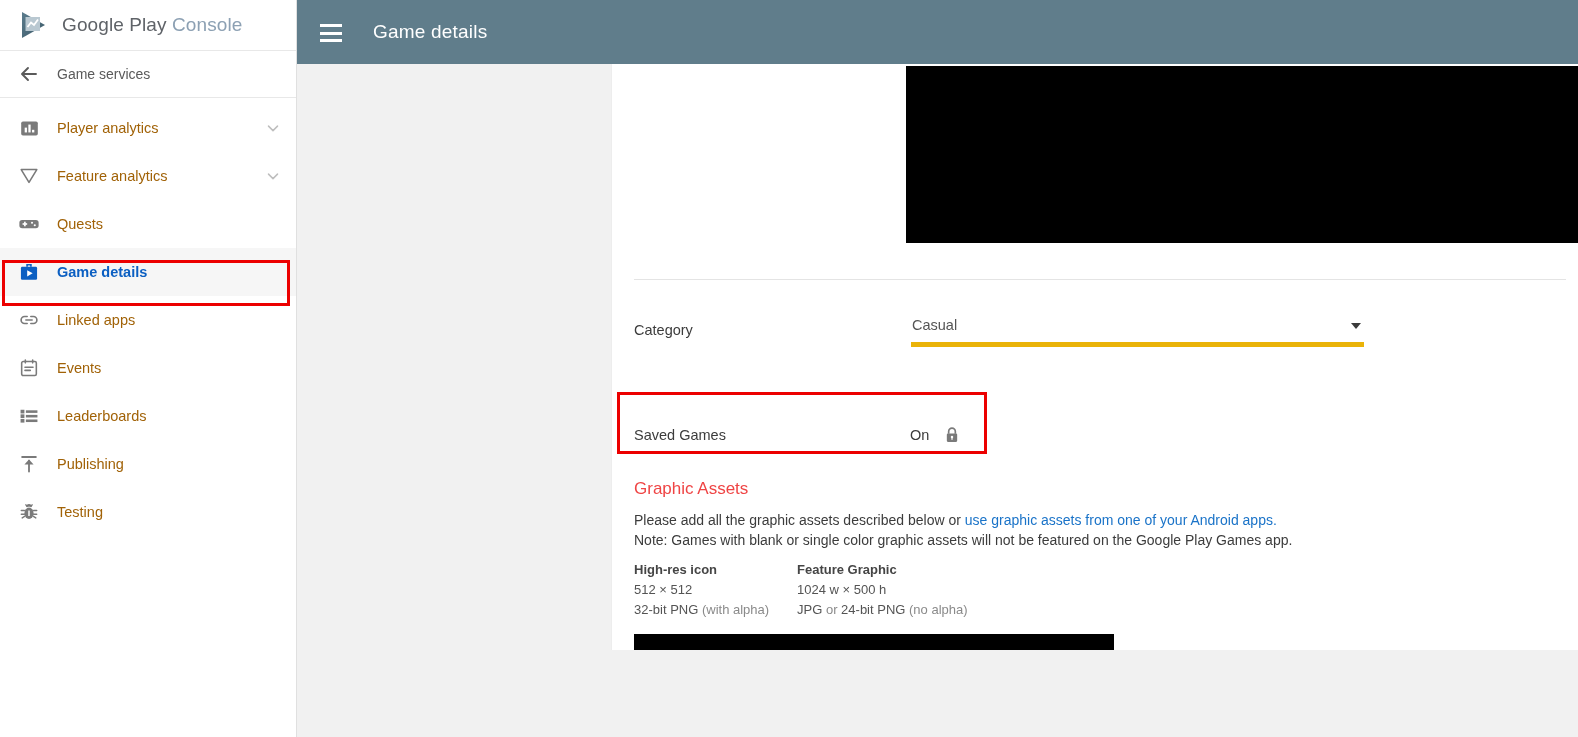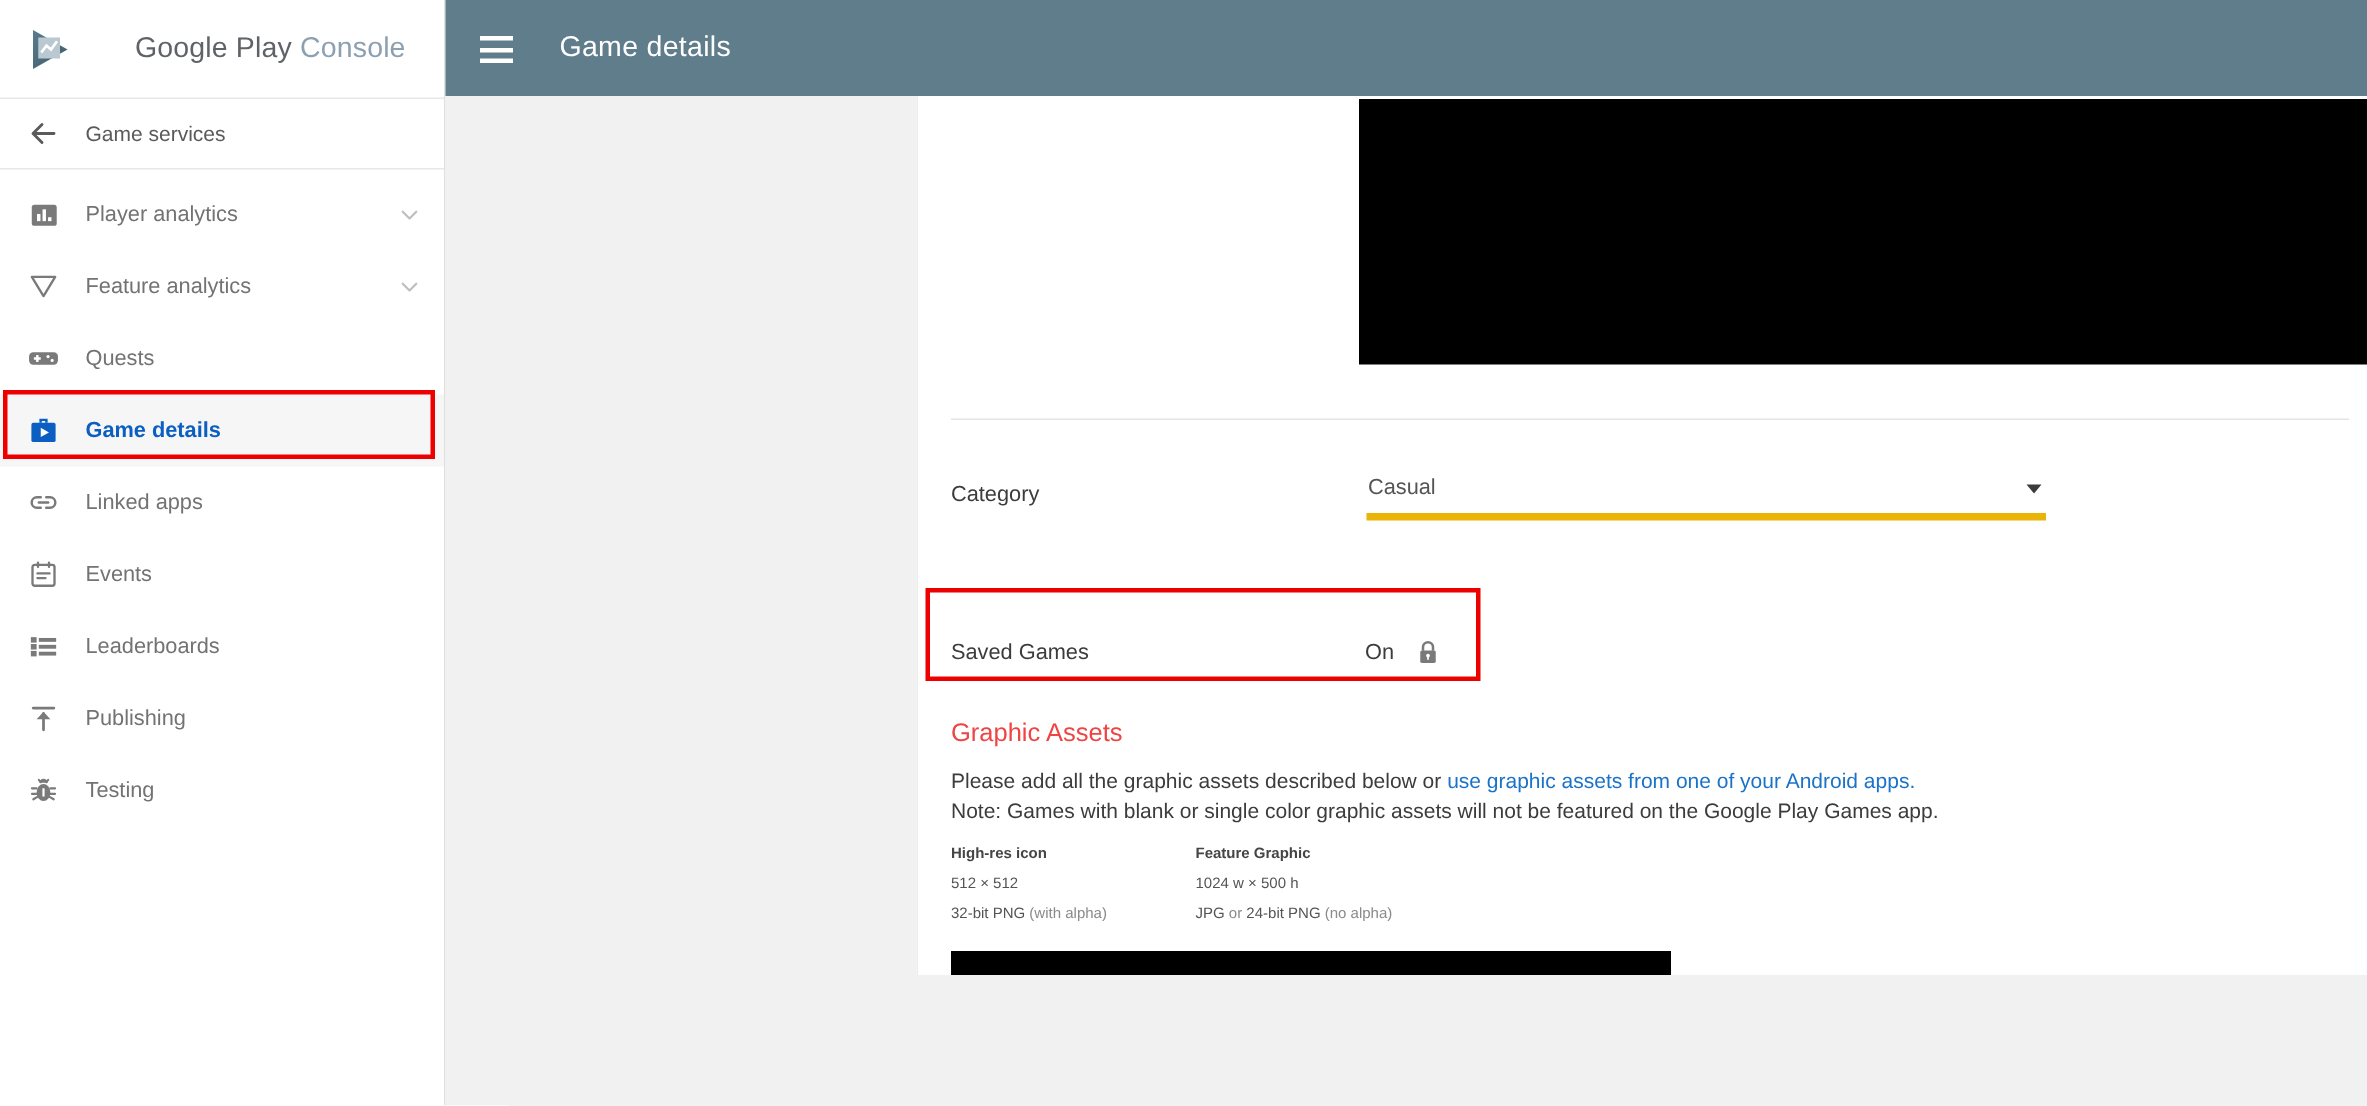--- a/index.html
+++ b/index.html
@@ -14,24 +14,23 @@
 
   
   .sidebar {
     position: absolute; left: 0; top: 0;
     width: 297px; height: 737px;
     background: #ffffff;
     border-right: 1px solid #e0e0e0;
     box-sizing: border-box;
   }
   .brand {
-    height: 66px; display: flex; align-items: center;
+    height: 51px; display: flex; align-items: center;
     padding-left: 18px; box-sizing: border-box;
     border-bottom: 1px solid #e8e8e8;
-    gap: 28px;
   }
   .brand-logo { width: 32px; height: 32px; flex: 0 0 32px; margin-right: 12px; }
   .brand-text { font-size: 19px; letter-spacing: .1px; white-space: nowrap; }
   .brand-text .g1 { color: #5f6368; }
   .brand-text .g2 { color: #8ca0b3; }
 
   .nav-back {
     height: 47px; display: flex; align-items: center;
     padding-left: 17px; box-sizing: border-box;
     border-bottom: 1px solid #e8e8e8;
@@ -39,21 +38,21 @@
   .nav-back .ico { width: 24px; height: 24px; flex:0 0 24px; margin-right: 16px; }
   .nav-back .lbl { font-size: 14px; color: #5a5a5a; font-weight: 500; }
 
   .nav-list { padding-top: 6px; }
   .nav-item {
     position: relative;
     height: 48px; display: flex; align-items: center;
     padding-left: 17px; padding-right: 14px; box-sizing: border-box;
   }
   .nav-item .ico { width: 24px; height: 24px; flex: 0 0 24px; margin-right: 16px; display:flex; align-items:center; justify-content:center;}
-  .nav-item .lbl { font-size: 14.5px; color: #737373; font-weight: 500; flex: 1 1 auto; }
+  .nav-item .lbl { font-size: 14.5px; color: #a16207; font-weight: 500; flex: 1 1 auto; }
   .nav-item .chev { width: 18px; height: 18px; flex: 0 0 18px; opacity: .55; }
   .nav-item.active { background: #f6f6f6; }
   .nav-item.active .lbl { color: #0b5fc2; font-weight: 700; }
 
   .redbox {
     position: absolute; border: 3px solid #ec0000; box-sizing: border-box;
     pointer-events: none;
   }
   #redbox-sidebar { left: 2px; top: 260px; width: 288px; height: 46px; }
   #redbox-saved  { left: 617px; top: 392px; width: 370px; height: 62px; }
@@ -121,21 +120,21 @@
   }
   .para {
     position: absolute; left: 22px; font-size: 14px; color: #3c3c3c; line-height: 20px;
     white-space: nowrap;
   }
   #para-1 { top: 446px; }
   #para-2 { top: 466px; }
   .link { color: #1a73c8; }
 
   .specs { position: absolute; left: 22px; top: 496px; display: flex; }
-  .spec-col { font-size: 10px; line-height: 20px; color: #8a8a8a; }
+  .spec-col { font-size: 13px; line-height: 20px; color: #8a8a8a; }
   .spec-col.c1 { width: 163px; }
   .spec-col b { color: #545454; font-weight: 400; }
   .spec-title { color: #454545; font-weight: 700; }
 
   .asset-img {
     position: absolute; left: 22px; top: 570px;
     width: 480px; height: 99px; background: #000000;
   }
   .asset-sliver {
     position: absolute; left: 22px; top: 669px; width: 480px; height: 4px;

